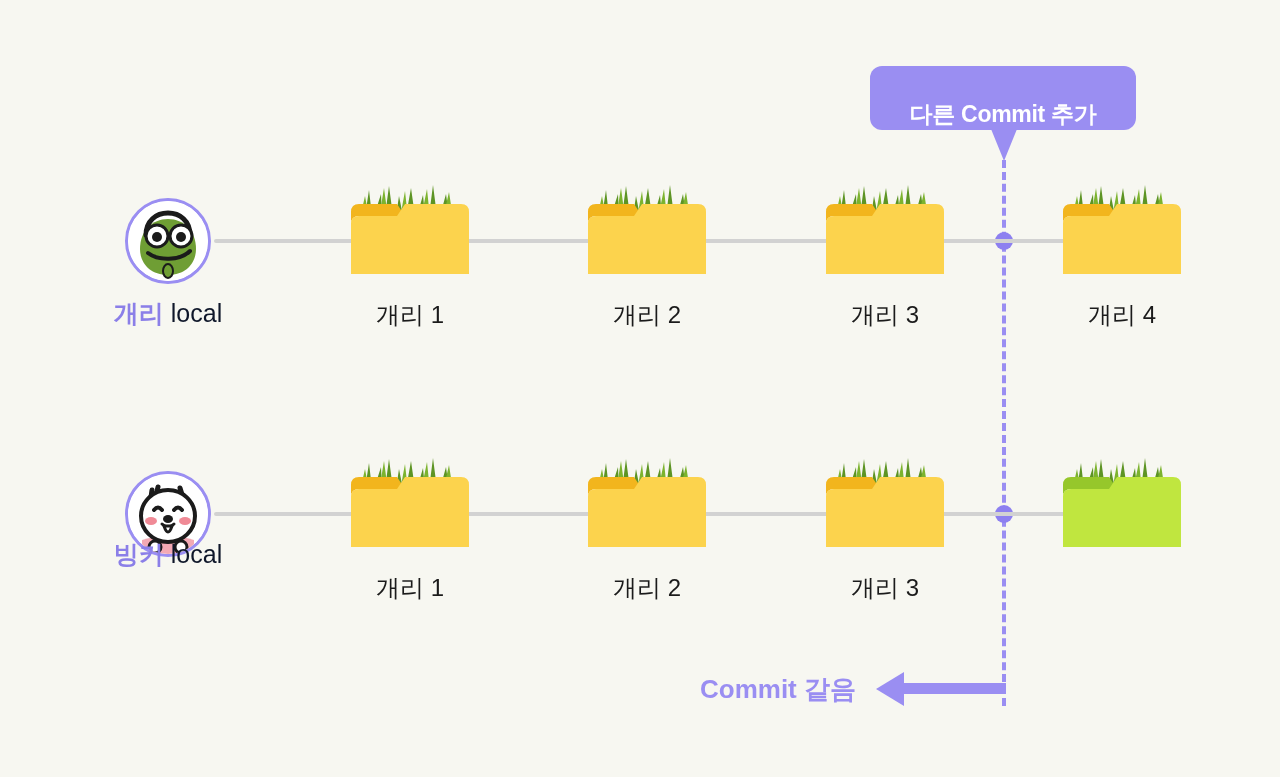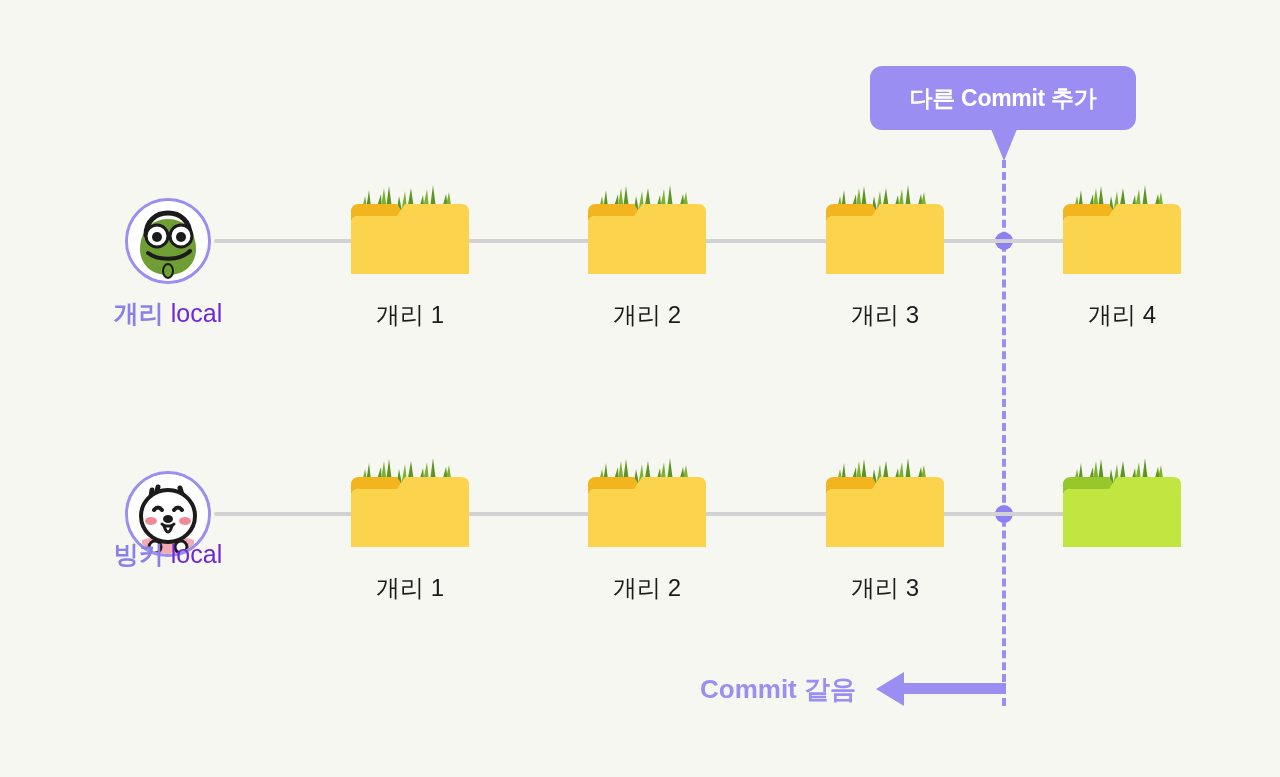--- a/index.html
+++ b/index.html
@@ -49,21 +49,21 @@
   
   .bubble {
     position: absolute;
     background: #9a8ef2;
     border-radius: 12px;
     color: #ffffff;
     font-size: 23px;
     font-weight: bold;
     letter-spacing: -0.3px;
     display: flex;
-    align-items: center;
+    align-items: flex-end;
     justify-content: center;
     box-sizing: border-box;
     padding: 0 26px;
   }
   .bubble-tail {
     position: absolute;
     width: 0;
     height: 0;
     border-left: 13px solid transparent;
     border-right: 13px solid transparent;
@@ -88,21 +88,21 @@
     font-size: 25px;
     white-space: nowrap;
     text-align: center;
   }
   .actor-name {
     font-weight: bold;
     color: #8b7fe8;
     text-align: right;
   }
   .actor-scope {
-    color: #6d28d9;
+    color: #0f172a;
     font-weight: normal;
     margin-top: 44px;
   }
 
   
   .node {
     position: absolute;
     width: 130px;
   }
   .folder {

